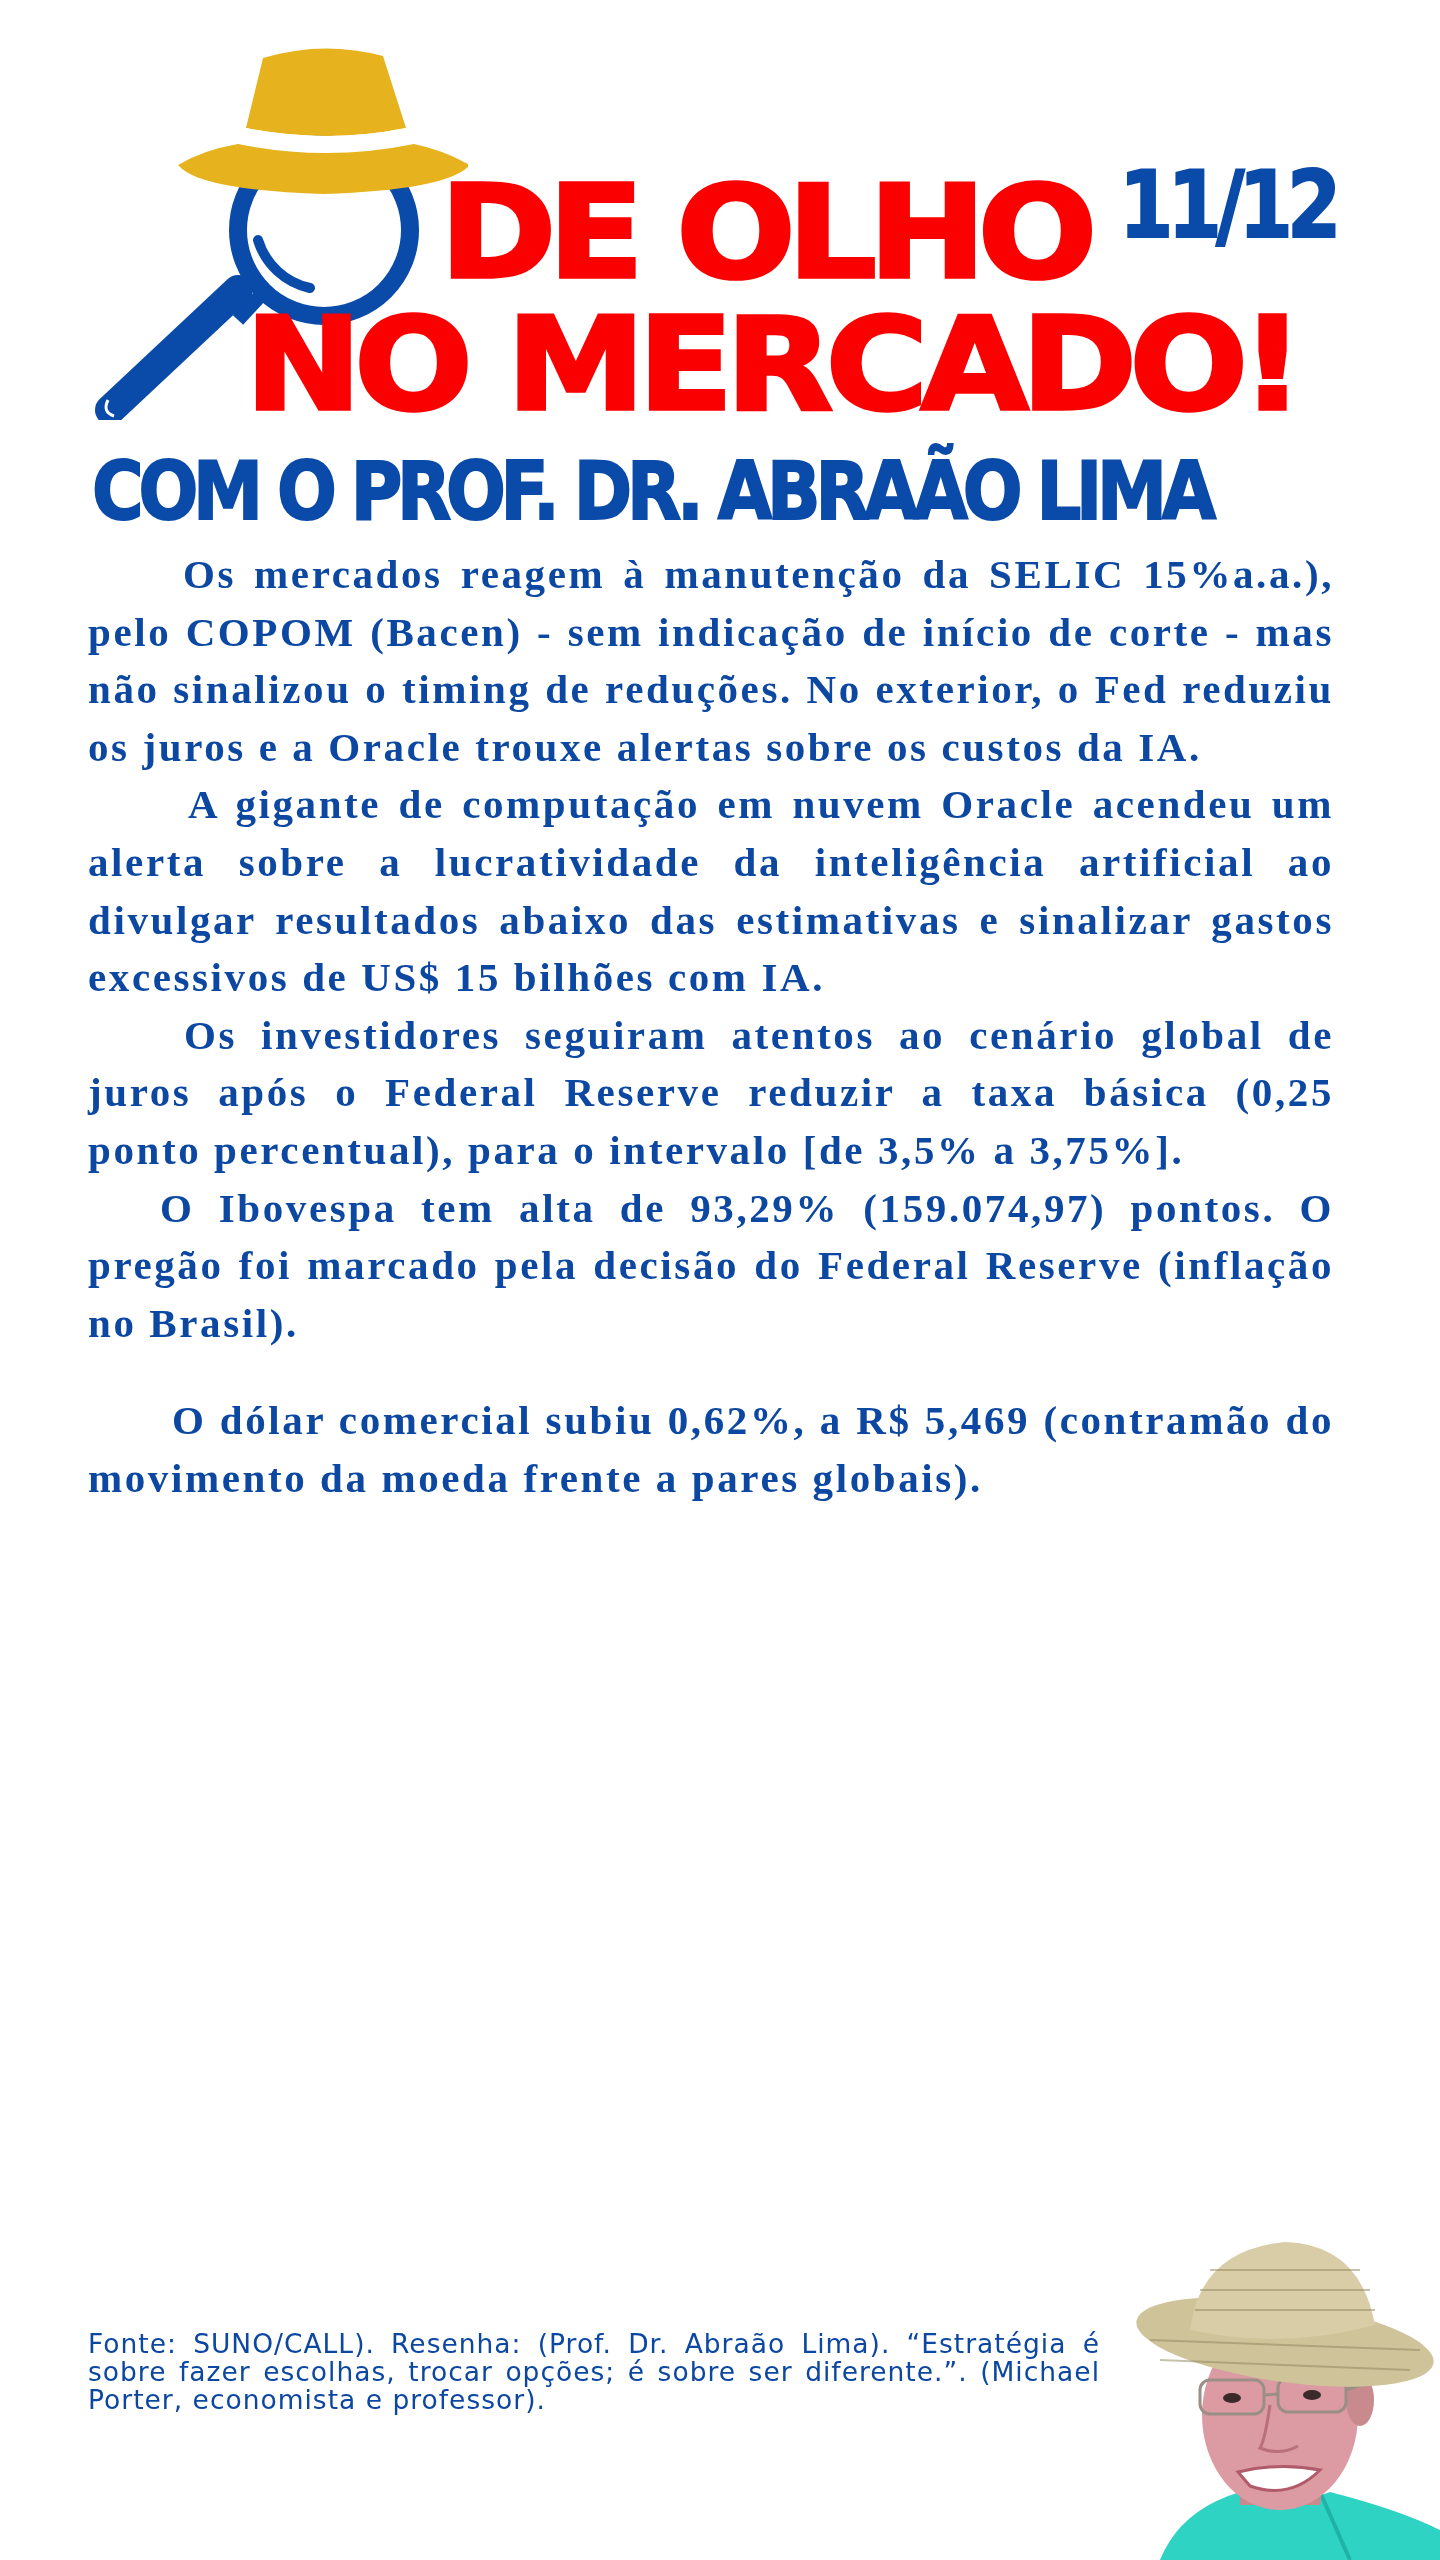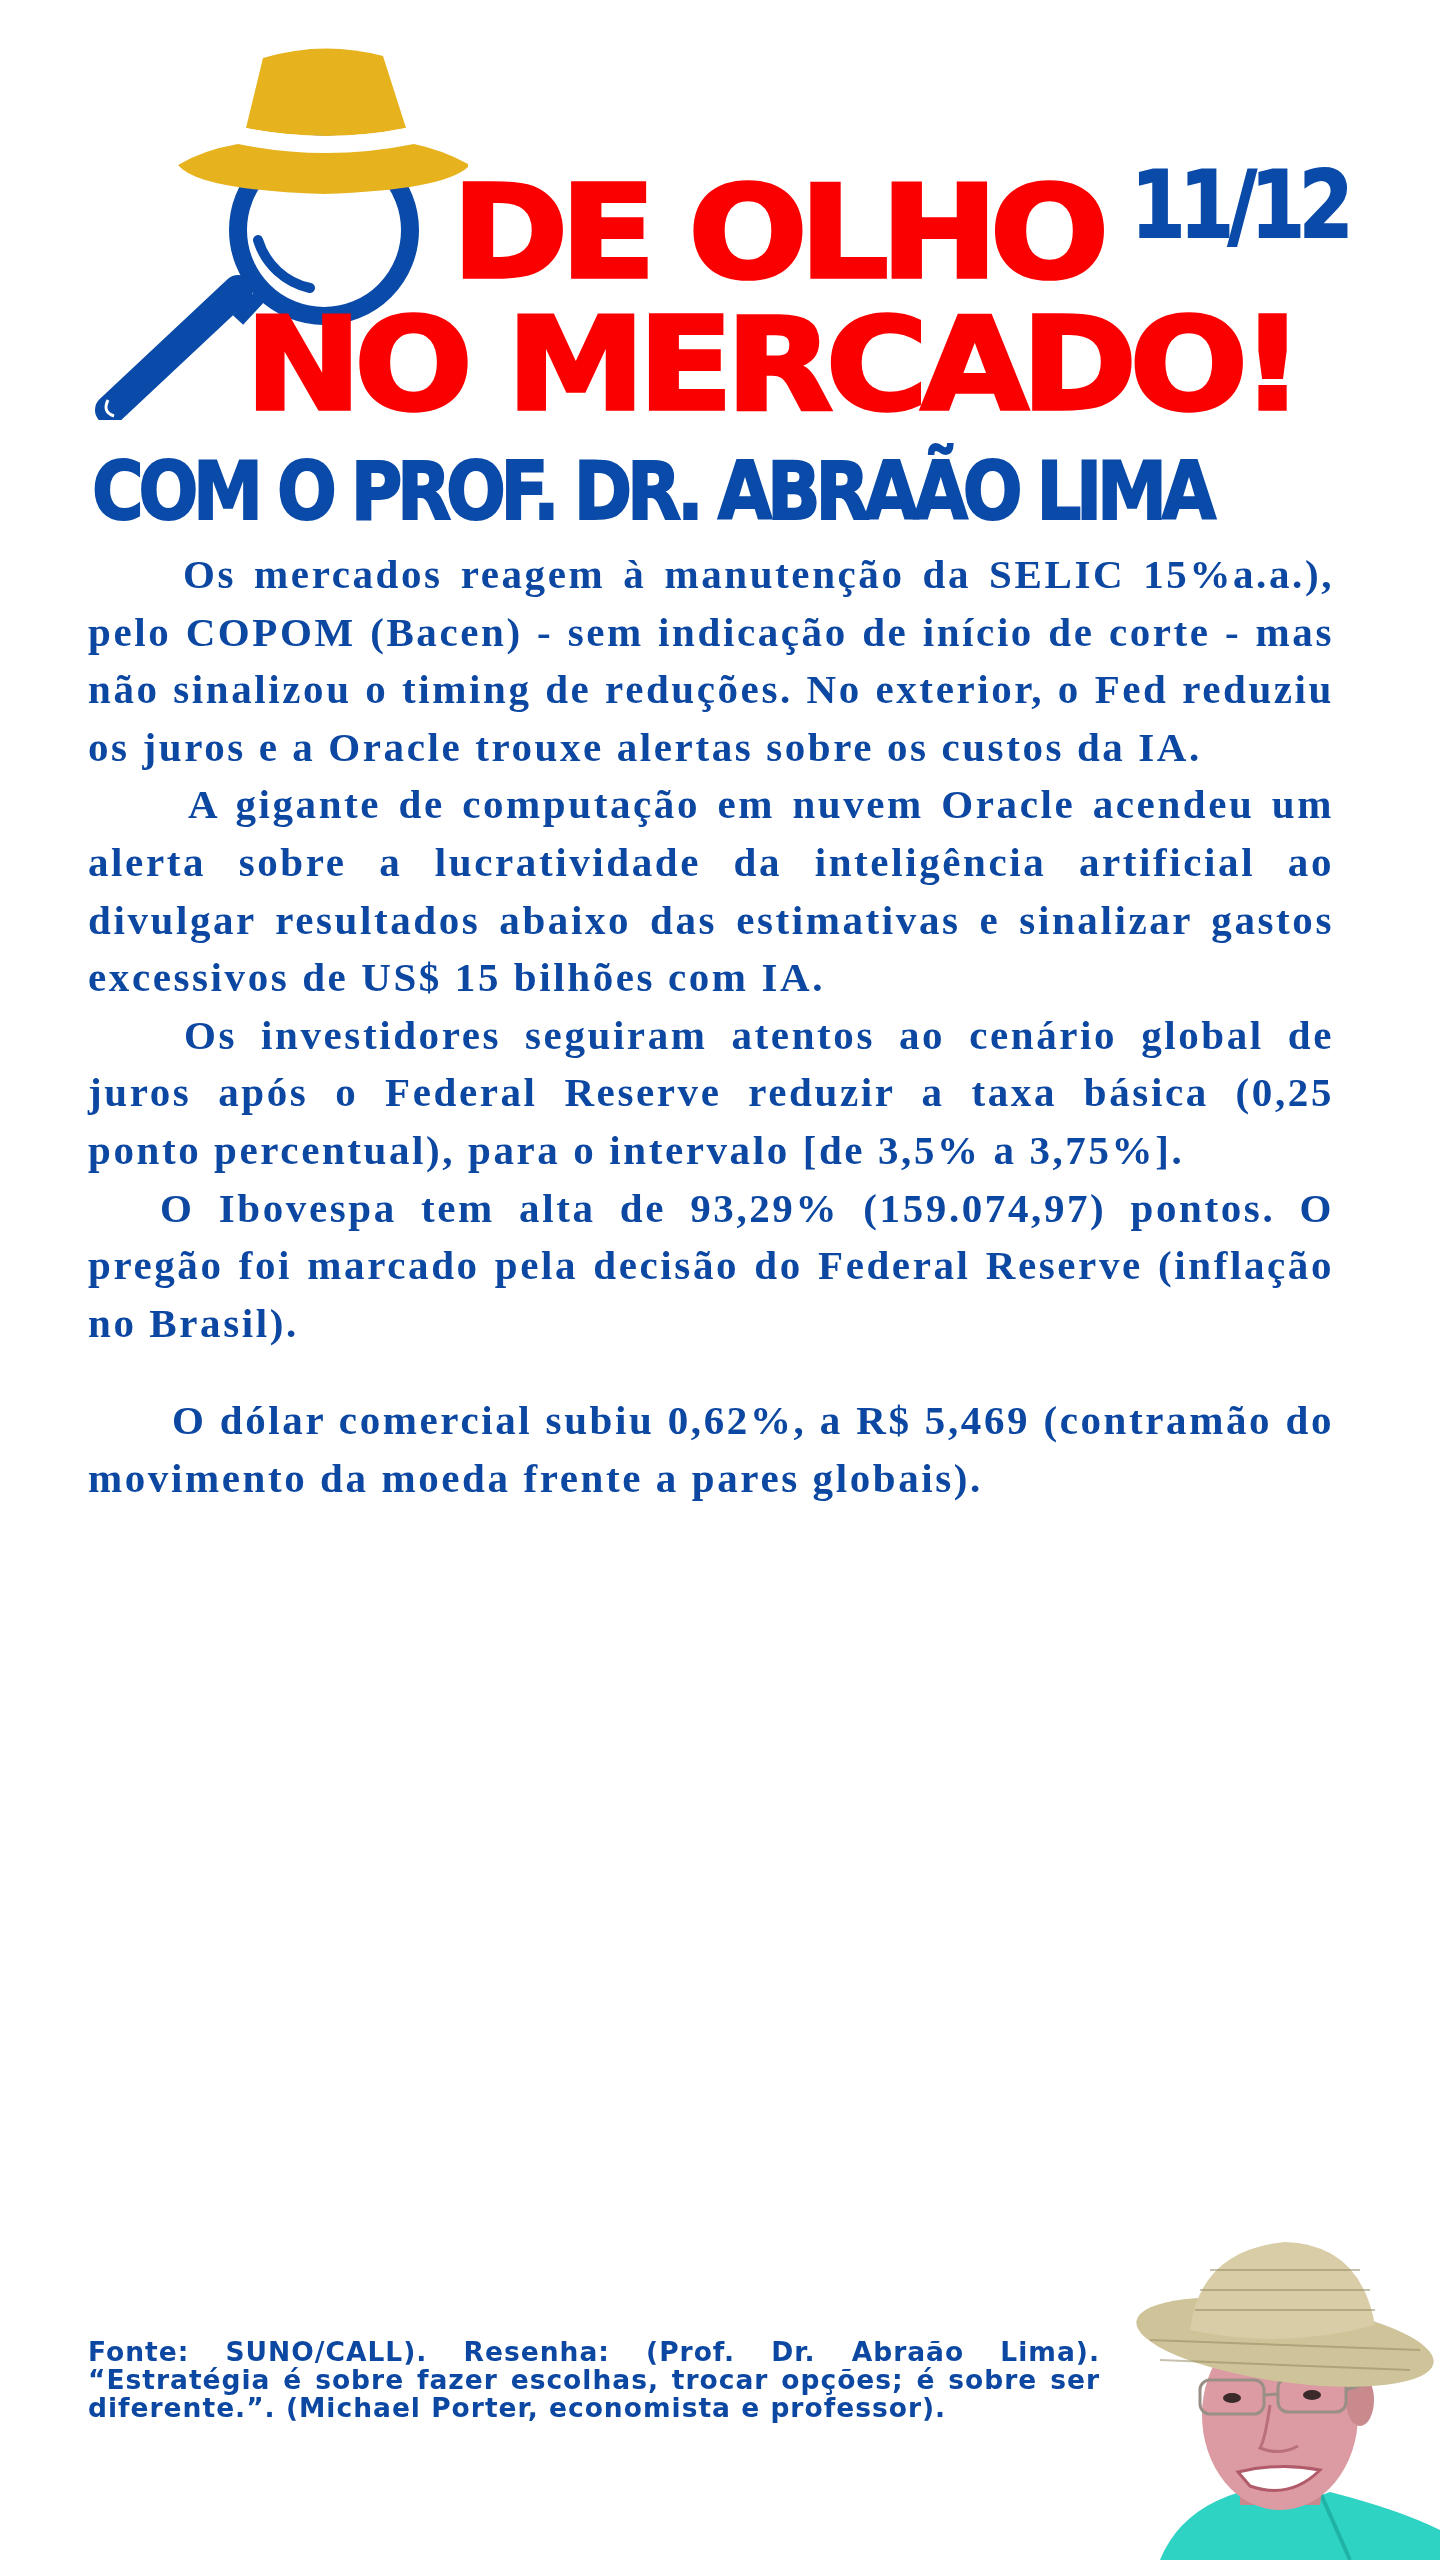--- a/index.html
+++ b/index.html
@@ -1,37 +1,37 @@
 <!DOCTYPE html>
 <html><head>
 <meta charset="utf-8">
 <style>
   html, body { margin: 0; padding: 0; background: #ffffff; }
   body { width: 1440px; height: 2560px; position: relative; overflow: hidden; font-family: "DejaVu Sans", sans-serif; }
 
   .logo { position: absolute; left: 88px; top: 40px; width: 380px; height: 380px; }
 
-  .title-line1 { position: absolute; left: 452px; top: 168px; height: 130px; display: flex; align-items: flex-start; }
+  .title-line1 { position: absolute; left: 440px; top: 168px; height: 130px; display: flex; align-items: flex-start; }
   .title-red { color: #fb0000; font-family: "DejaVu Sans", sans-serif; font-weight: 900; letter-spacing: -8px; line-height: 1; }
   .t1 { font-size: 140px; transform: scaleY(0.92); transform-origin: top left; display: inline-block; -webkit-text-stroke: 4px #fb0000; }
   .date { color: #0a4aa8; font-size: 92px; font-weight: 900; letter-spacing: -7px; margin-left: 30px; margin-top: -8px; line-height: 1; -webkit-text-stroke: 2px #0a4aa8; display: inline-block; transform: scaleX(0.85); transform-origin: left top; }
   .title-line2 { position: absolute; left: 245px; top: 300px; }
   .t2 { font-size: 150px; -webkit-text-stroke: 4px #fb0000; display: inline-block; transform: scaleX(0.93) scaleY(0.86); transform-origin: left top; }
 
   .subtitle { position: absolute; left: 92px; top: 452px; width: 1270px; color: #0a4aa8; font-weight: 900; font-size: 80px; letter-spacing: -6px; white-space: nowrap; line-height: 1; -webkit-text-stroke: 2px #0a4aa8; transform: scaleX(0.88); transform-origin: left top; }
 
   .body-text { position: absolute; left: 88px; top: 546px; width: 1246px; color: #0c47a1; font-weight: bold; font-size: 41px; line-height: 57.6px; letter-spacing: 2.6px; text-align: justify; font-family: Liberation Serif, serif; }
   .body-text p { margin: 0; text-indent: 95px; }
   .body-text p.i2 { text-indent: 90px; }
   .body-text p.i3 { text-indent: 100px; }
   .body-text p.i4 { text-indent: 96px; }
   .body-text p.i5 { text-indent: 72px; }
   .body-text p.i6 { text-indent: 84px; margin-top: 40px; }
 
-  .footer-text { position: absolute; left: 88px; top: 2330px; width: 1012px; color: #0c47a1; font-weight: bold; font-size: 26.5px; line-height: 28px; letter-spacing: 1px; text-align: justify; margin-top: 8px; }
+  .footer-text { position: absolute; left: 88px; top: 2330px; width: 1012px; color: #0c47a1; font-weight: normal; font-size: 26.5px; line-height: 28px; letter-spacing: 1px; text-align: justify; }
 
   .photo { position: absolute; left: 1120px; top: 2230px; width: 320px; height: 330px; overflow: hidden; }
 </style>
 </head>
 <body>
 
 <div class="logo">
   <svg width="380" height="380" viewBox="0 0 380 380">
 
     <circle cx="236" cy="190" r="86" fill="none" stroke="#0a4aa8" stroke-width="18"></circle>

